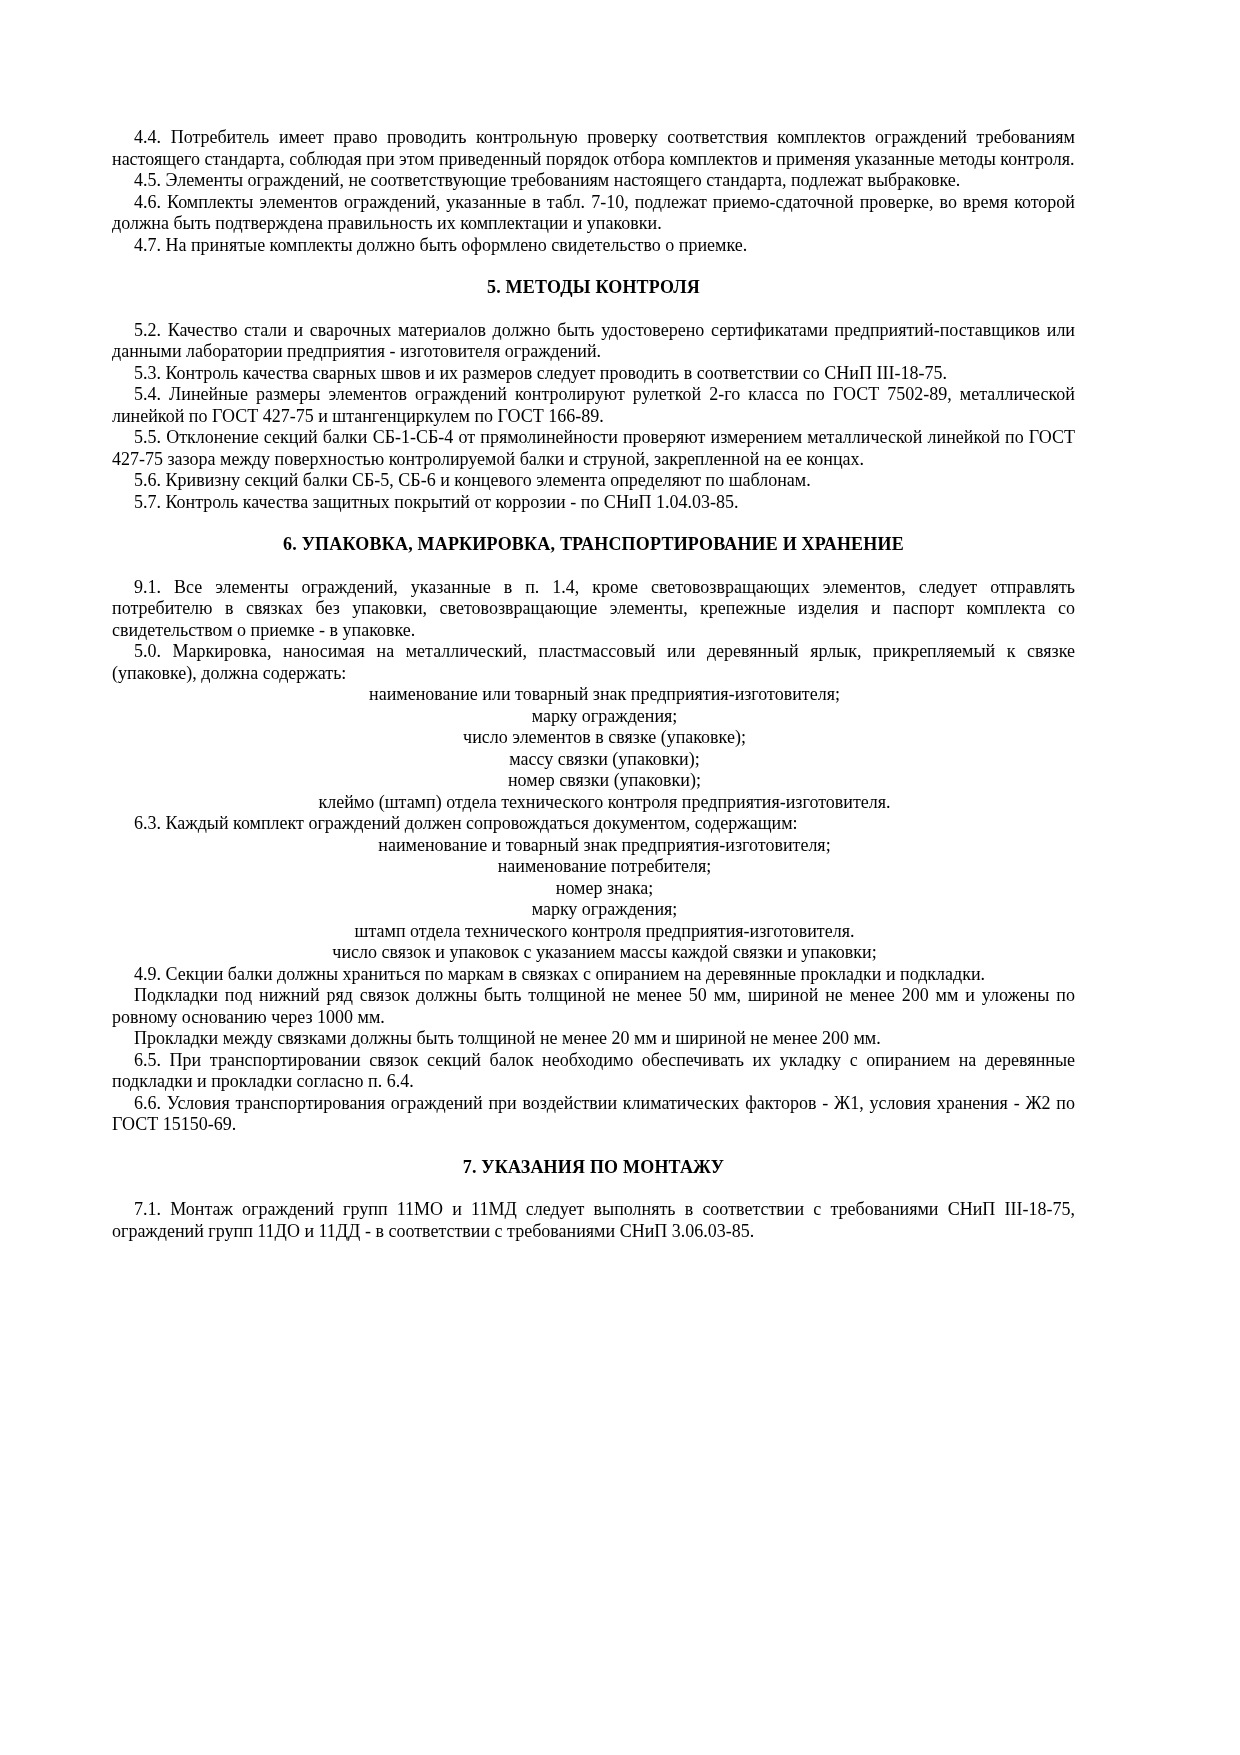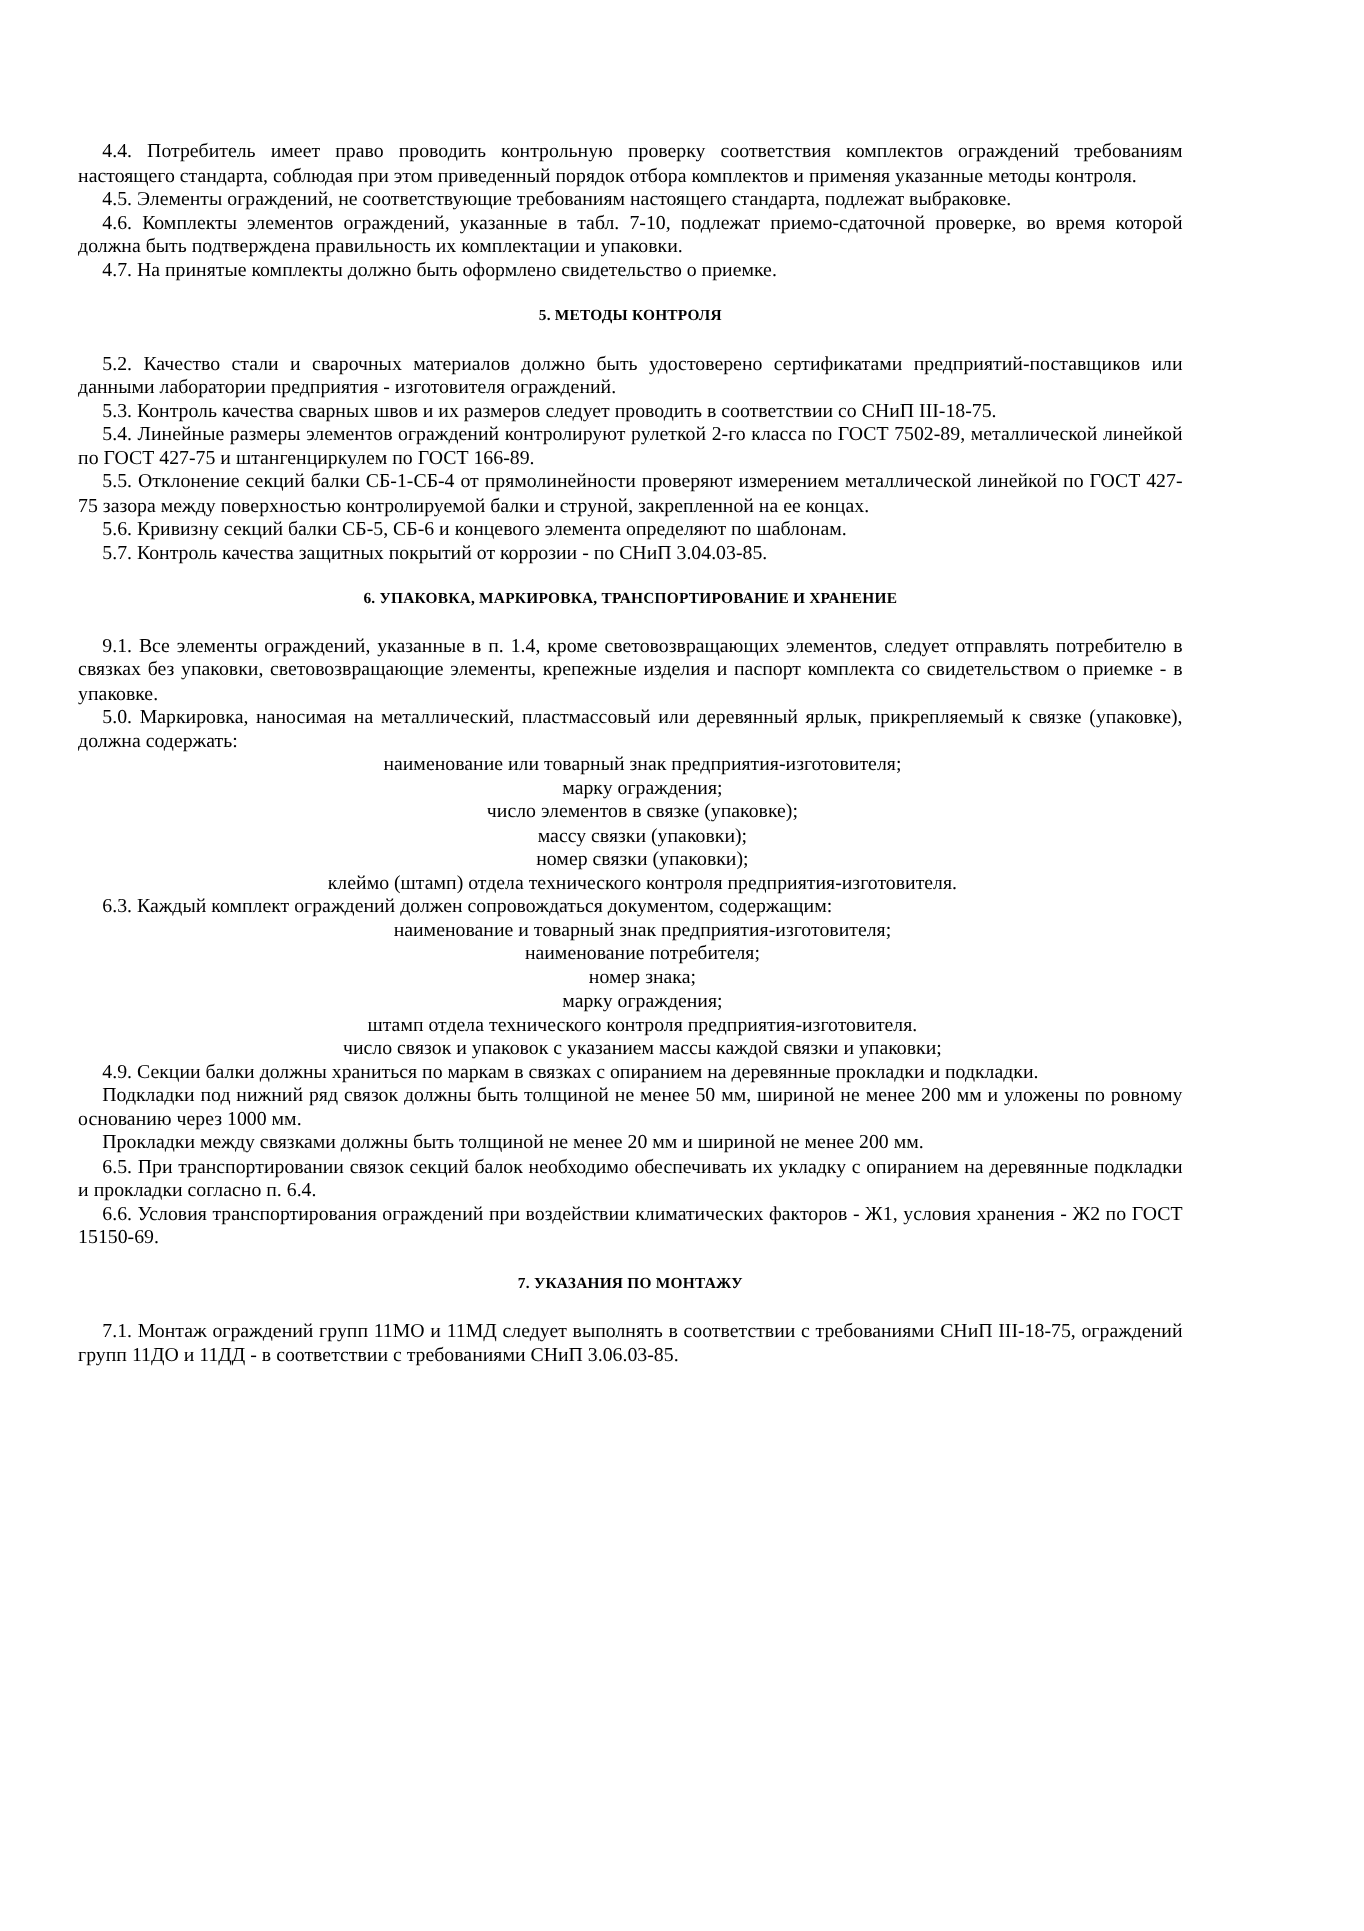--- a/index.html
+++ b/index.html
@@ -11,57 +11,57 @@
     position: relative;
     width: 1240px;
     height: 1755px;
     margin: 0 auto;
     box-sizing: border-box;
     background: #ffffff;
     color: #000000;
     font-family: "Liberation Serif", "DejaVu Serif", serif;
     font-size: 18px;
     line-height: 21.5px;
-    padding: 127px 165px 40px 71px;
+    padding: 127px 165px 40px 112px;
     overflow: hidden;
   }
   .para {
     margin: 0;
     text-indent: 22px;
     text-align: justify;
   }
   .item {
     margin: 0;
     text-indent: 22px;
     text-align: center;
   }
   .heading {
     margin: 21px 0 21px 0;
-    font-size: 14px;
+    font-size: 18px;
     font-weight: bold;
     text-align: center;
     letter-spacing: 0.2px;
   }
 </style>
 </head>
 <body>
 
 <div class="page">
   <div>
       <p class="para">4.4. Потребитель имеет право проводить контрольную проверку соответствия комплектов ограждений требованиям настоящего стандарта, соблюдая при этом приведенный порядок отбора комплектов и применяя указанные методы контроля.</p>
       <p class="para">4.5. Элементы ограждений, не соответствующие требованиям настоящего стандарта,  подлежат выбраковке.</p>
       <p class="para">4.6. Комплекты элементов ограждений, указанные в табл. 7-10, подлежат приемо-сдаточной проверке, во время которой должна быть подтверждена правильность их комплектации и упаковки.</p>
       <p class="para">4.7. На принятые комплекты должно быть оформлено свидетельство о приемке.</p>
       <h2 class="heading">5. МЕТОДЫ КОНТРОЛЯ</h2>
       <p class="para">5.2. Качество стали и сварочных материалов должно быть удостоверено сертификатами предприятий-поставщиков или данными лаборатории предприятия - изготовителя ограждений.</p>
       <p class="para">5.3. Контроль качества сварных швов и их размеров следует проводить в соответствии со СНиП III-18-75.</p>
       <p class="para">5.4. Линейные размеры элементов ограждений контролируют рулеткой 2-го класса по ГОСТ 7502-89, металлической линейкой по ГОСТ 427-75 и штангенциркулем по ГОСТ 166-89.</p>
       <p class="para">5.5. Отклонение секций балки СБ-1-СБ-4 от прямолинейности проверяют измерением металлической линейкой по ГОСТ 427-75 зазора между поверхностью контролируемой балки и струной, закрепленной на ее концах.</p>
       <p class="para">5.6. Кривизну секций балки СБ-5, СБ-6 и концевого элемента определяют по шаблонам.</p>
-      <p class="para">5.7. Контроль качества защитных покрытий от коррозии - по СНиП 3.04.03-85.</p>
+      <p class="para">5.7. Контроль качества защитных покрытий от коррозии - по СНиП 1.04.03-85.</p>
       <h2 class="heading">6. УПАКОВКА, МАРКИРОВКА, ТРАНСПОРТИРОВАНИЕ И ХРАНЕНИЕ</h2>
       <p class="para">9.1. Все элементы ограждений, указанные в п. 1.4, кроме световозвращающих элементов, следует отправлять потребителю в связках без упаковки, световозвращающие элементы, крепежные изделия и паспорт комплекта со свидетельством о приемке - в упаковке.</p>
       <p class="para">5.0. Маркировка, наносимая на металлический, пластмассовый или деревянный ярлык, прикрепляемый к связке (упаковке), должна содержать:</p>
       <p class="item">наименование или товарный знак предприятия-изготовителя;</p>
       <p class="item">марку ограждения;</p>
       <p class="item">число элементов в связке (упаковке);</p>
       <p class="item">массу связки (упаковки);</p>
       <p class="item">номер связки (упаковки);</p>
       <p class="item">клеймо (штамп) отдела технического контроля предприятия-изготовителя.</p>
       <p class="para">6.3. Каждый комплект ограждений должен сопровождаться документом, содержащим:</p>

